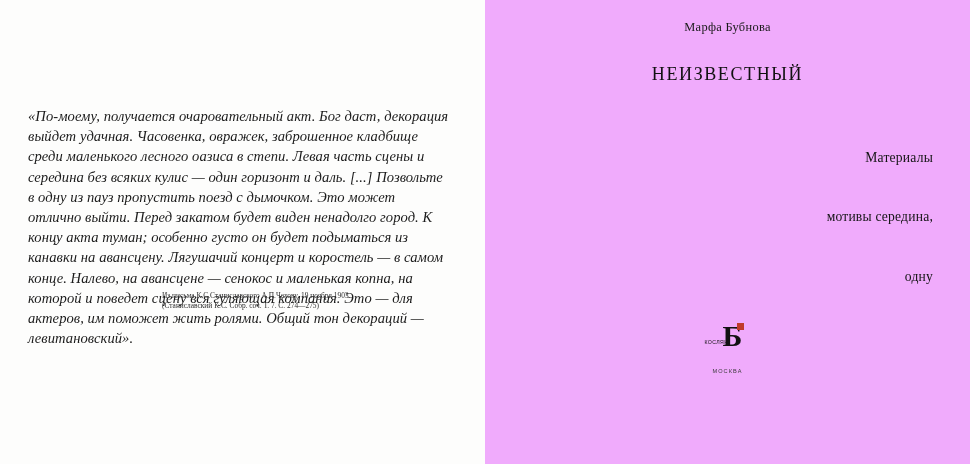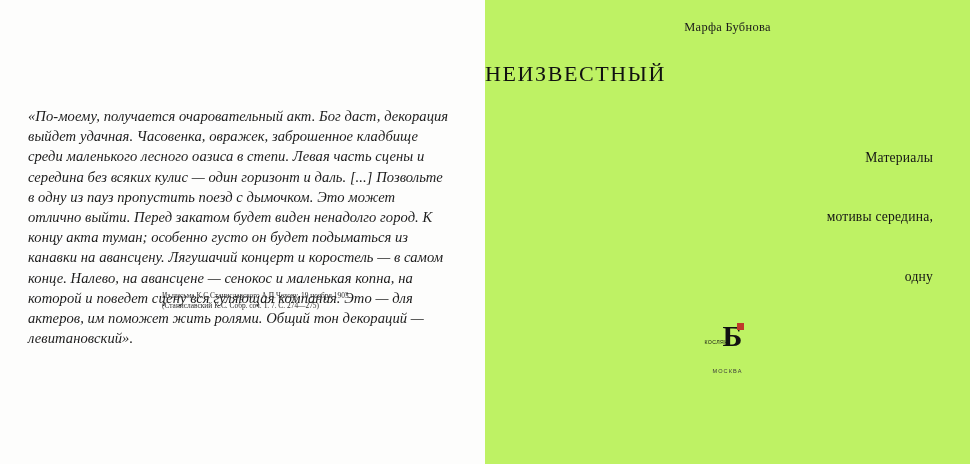--- a/index.html
+++ b/index.html
@@ -56,41 +56,42 @@
     color: #2a2a2a;
     font-style: normal;
   }
   .quote-source div { white-space: nowrap; }
 
   
   .page-right {
     position: relative;
     width: 485px;
     height: 464px;
-    background: #bef264;
+    background: #f0abfc;
     box-sizing: border-box;
   }
   .author {
     position: absolute;
     top: 20px;
     left: 0;
     width: 485px;
     text-align: center;
     font-family: "Liberation Serif", serif;
     font-size: 12.4px;
     letter-spacing: 0.3px;
     color: #1a1a1a;
   }
   .main-title {
     position: absolute;
     top: 64px;
     left: 0;
     width: 485px;
+    text-align: center;
     font-family: "Liberation Serif", serif;
-    font-size: 22px;
+    font-size: 18px;
     line-height: 20px;
     letter-spacing: 1.6px;
     color: #111111;
   }
   .main-title .line { display: block; }
   .subtitle {
     position: absolute;
     top: 108px;
     right: 37px;
     width: 260px;

